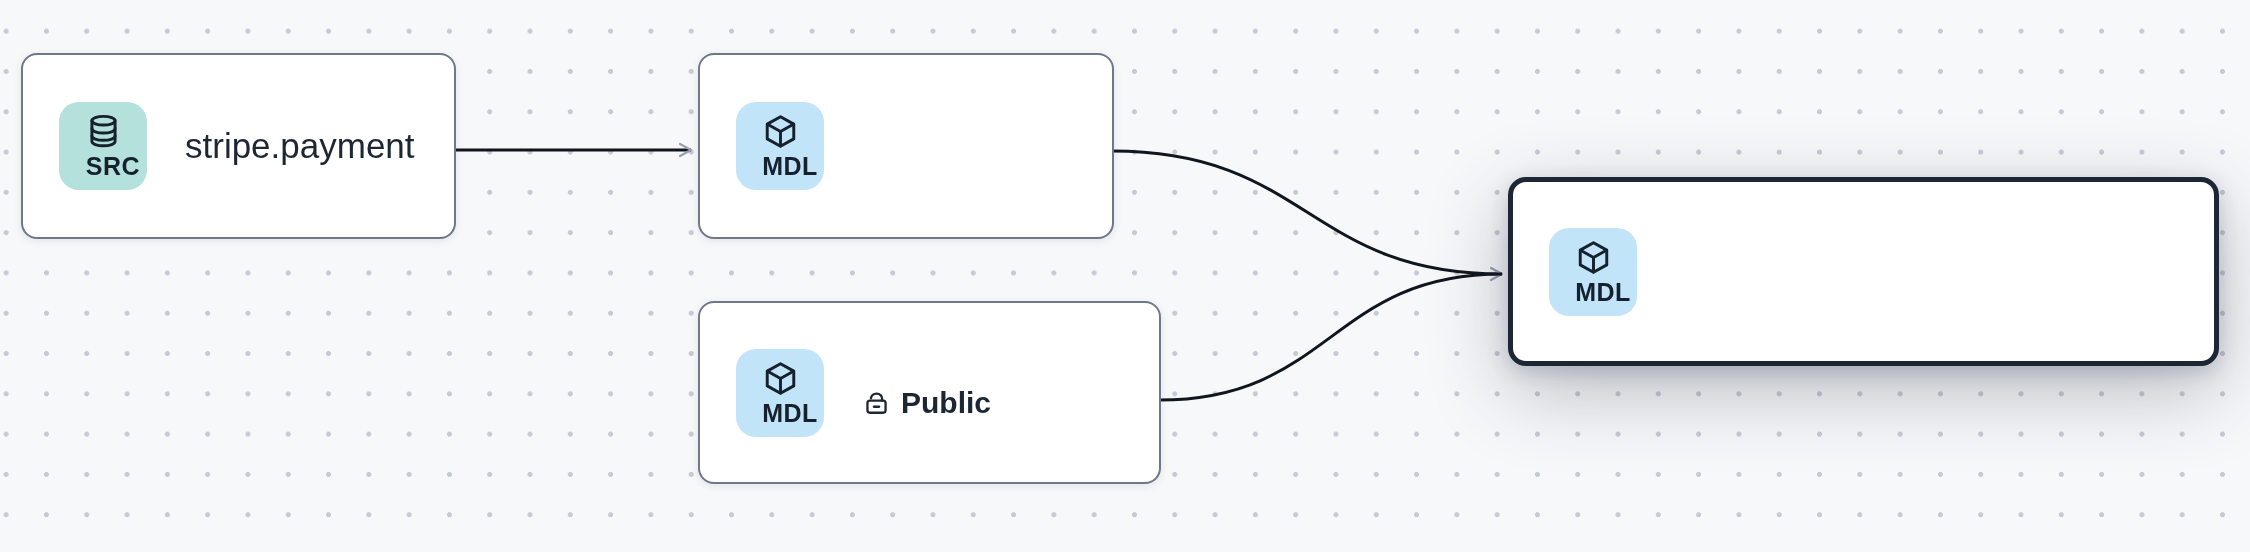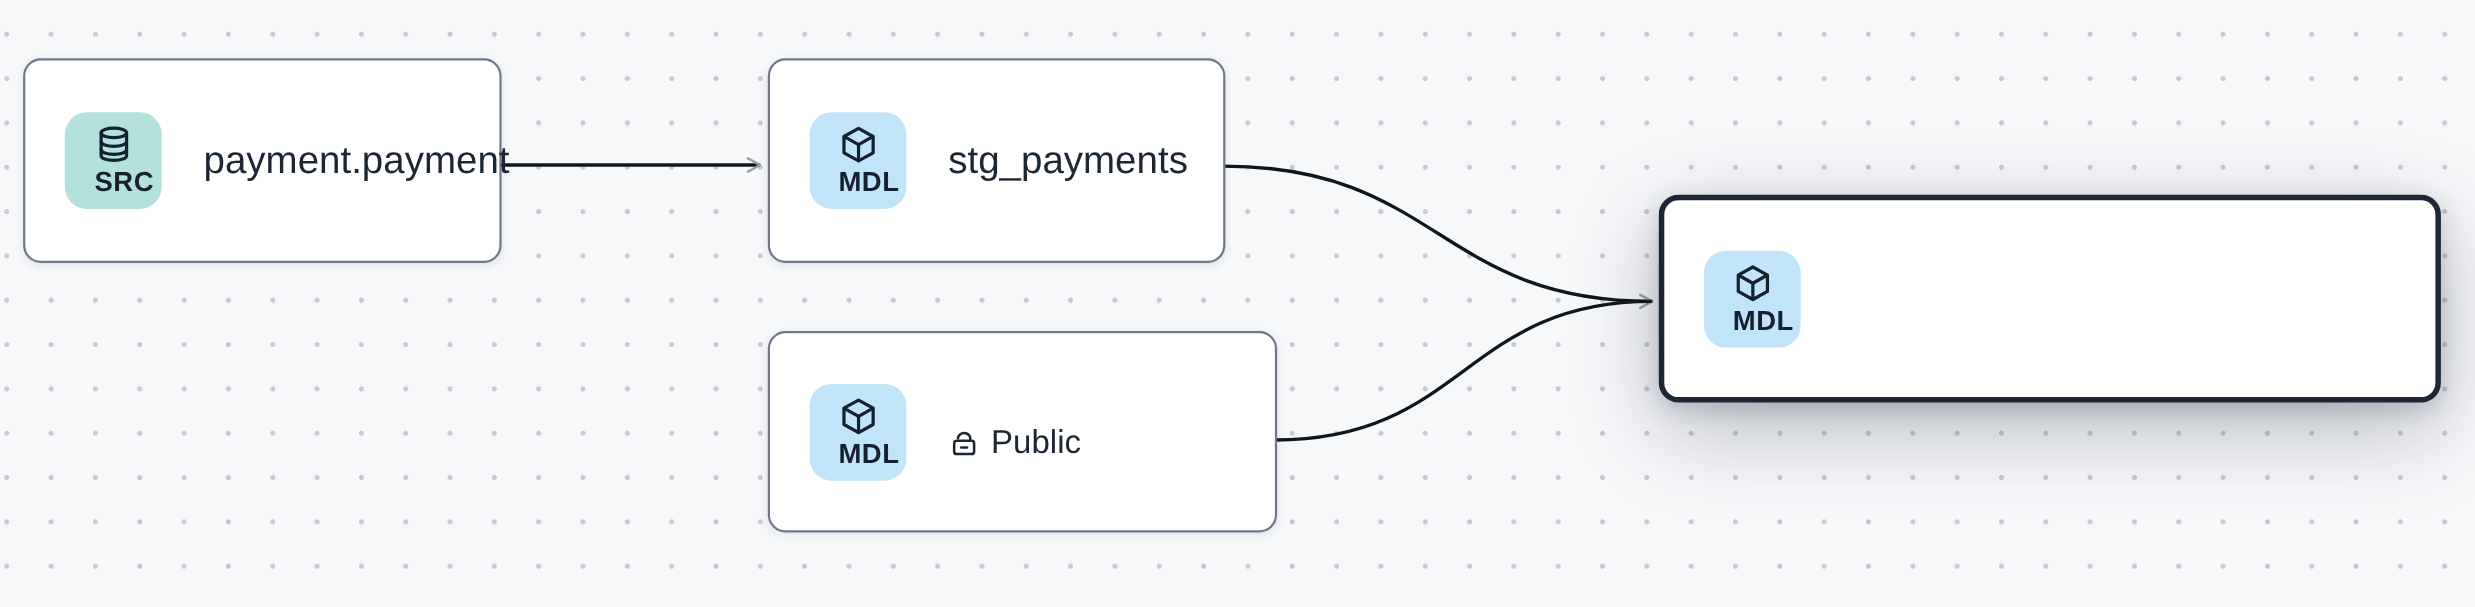--- a/index.html
+++ b/index.html
@@ -52,21 +52,21 @@
     font-size: 25px; font-weight: 600; line-height: 1;
     margin-top: 4px; letter-spacing: 0.5px; margin-left: 20px;
   }
   .node-label {
     font-size: 35px; font-weight: 500; line-height: 1.18;
     white-space: nowrap;
   }
   .node-text { display: flex; flex-direction: column; }
   .access-row {
     display: flex; align-items: center; gap: 10px;
-    font-size: 30px; font-weight: 400; margin-top: 20px;
+    font-size: 30px; font-weight: 700; margin-top: 20px;
   }
   .access-row svg { width: 29px; height: 29px; display: block; }
 </style>
 </head>
 <body>
 
 <div class="canvas"></div>
 
 <svg class="edges" width="2250" height="552" viewBox="0 0 2250 552">
   <defs>
@@ -82,33 +82,32 @@
 <div class="node node-stripe-payment">
   <div class="badge" style="background: rgb(180, 225, 220);">
     <svg viewBox="0 0 24 24" fill="none" stroke="currentColor" stroke-width="1.9" stroke-linecap="round" stroke-linejoin="round">
       <ellipse cx="12" cy="5" rx="7.5" ry="2.8"></ellipse>
       <path d="M4.5 5v13.5c0 1.55 3.36 2.8 7.5 2.8s7.5-1.25 7.5-2.8V5"></path>
       <path d="M4.5 10.2c0 1.55 3.36 2.8 7.5 2.8s7.5-1.25 7.5-2.8"></path>
       <path d="M4.5 14.9c0 1.55 3.36 2.8 7.5 2.8s7.5-1.25 7.5-2.8"></path>
     </svg>
     <span class="badge-label">SRC</span>
   </div>
-  <span class="node-label">payment.payment</span>
+  <span class="node-label">stripe.payment</span>
 </div>
 
 <div class="node node-stg-payments">
   <div class="badge" style="background: rgb(194, 228, 249);">
     <svg viewBox="0 0 24 24" fill="none" stroke="currentColor" stroke-width="1.9" stroke-linecap="round" stroke-linejoin="round">
       <path d="M12 2.4 L20.6 7.2 V16.8 L12 21.6 L3.4 16.8 V7.2 Z"></path>
       <path d="M3.6 7.3 L12 12 L20.4 7.3"></path>
       <path d="M12 12 V21.4"></path>
     </svg>
     <span class="badge-label">MDL</span>
   </div>
-  <span class="node-label">stg_payments</span>
 </div>
 
 <div class="node node-fct-orders">
   <div class="badge" style="background: rgb(194, 228, 249);">
     <svg viewBox="0 0 24 24" fill="none" stroke="currentColor" stroke-width="1.9" stroke-linecap="round" stroke-linejoin="round">
       <path d="M12 2.4 L20.6 7.2 V16.8 L12 21.6 L3.4 16.8 V7.2 Z"></path>
       <path d="M3.6 7.3 L12 12 L20.4 7.3"></path>
       <path d="M12 12 V21.4"></path>
     </svg>
     <span class="badge-label">MDL</span>

